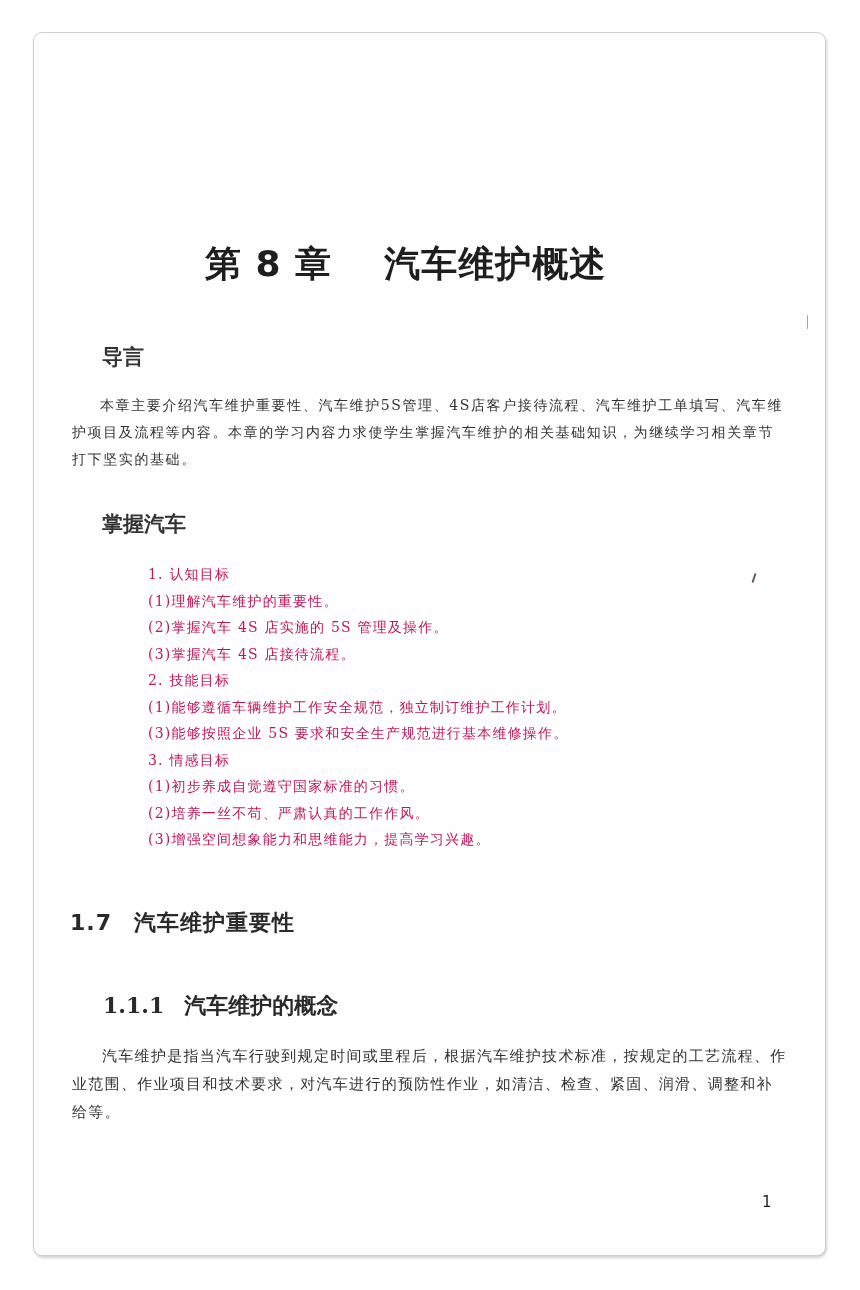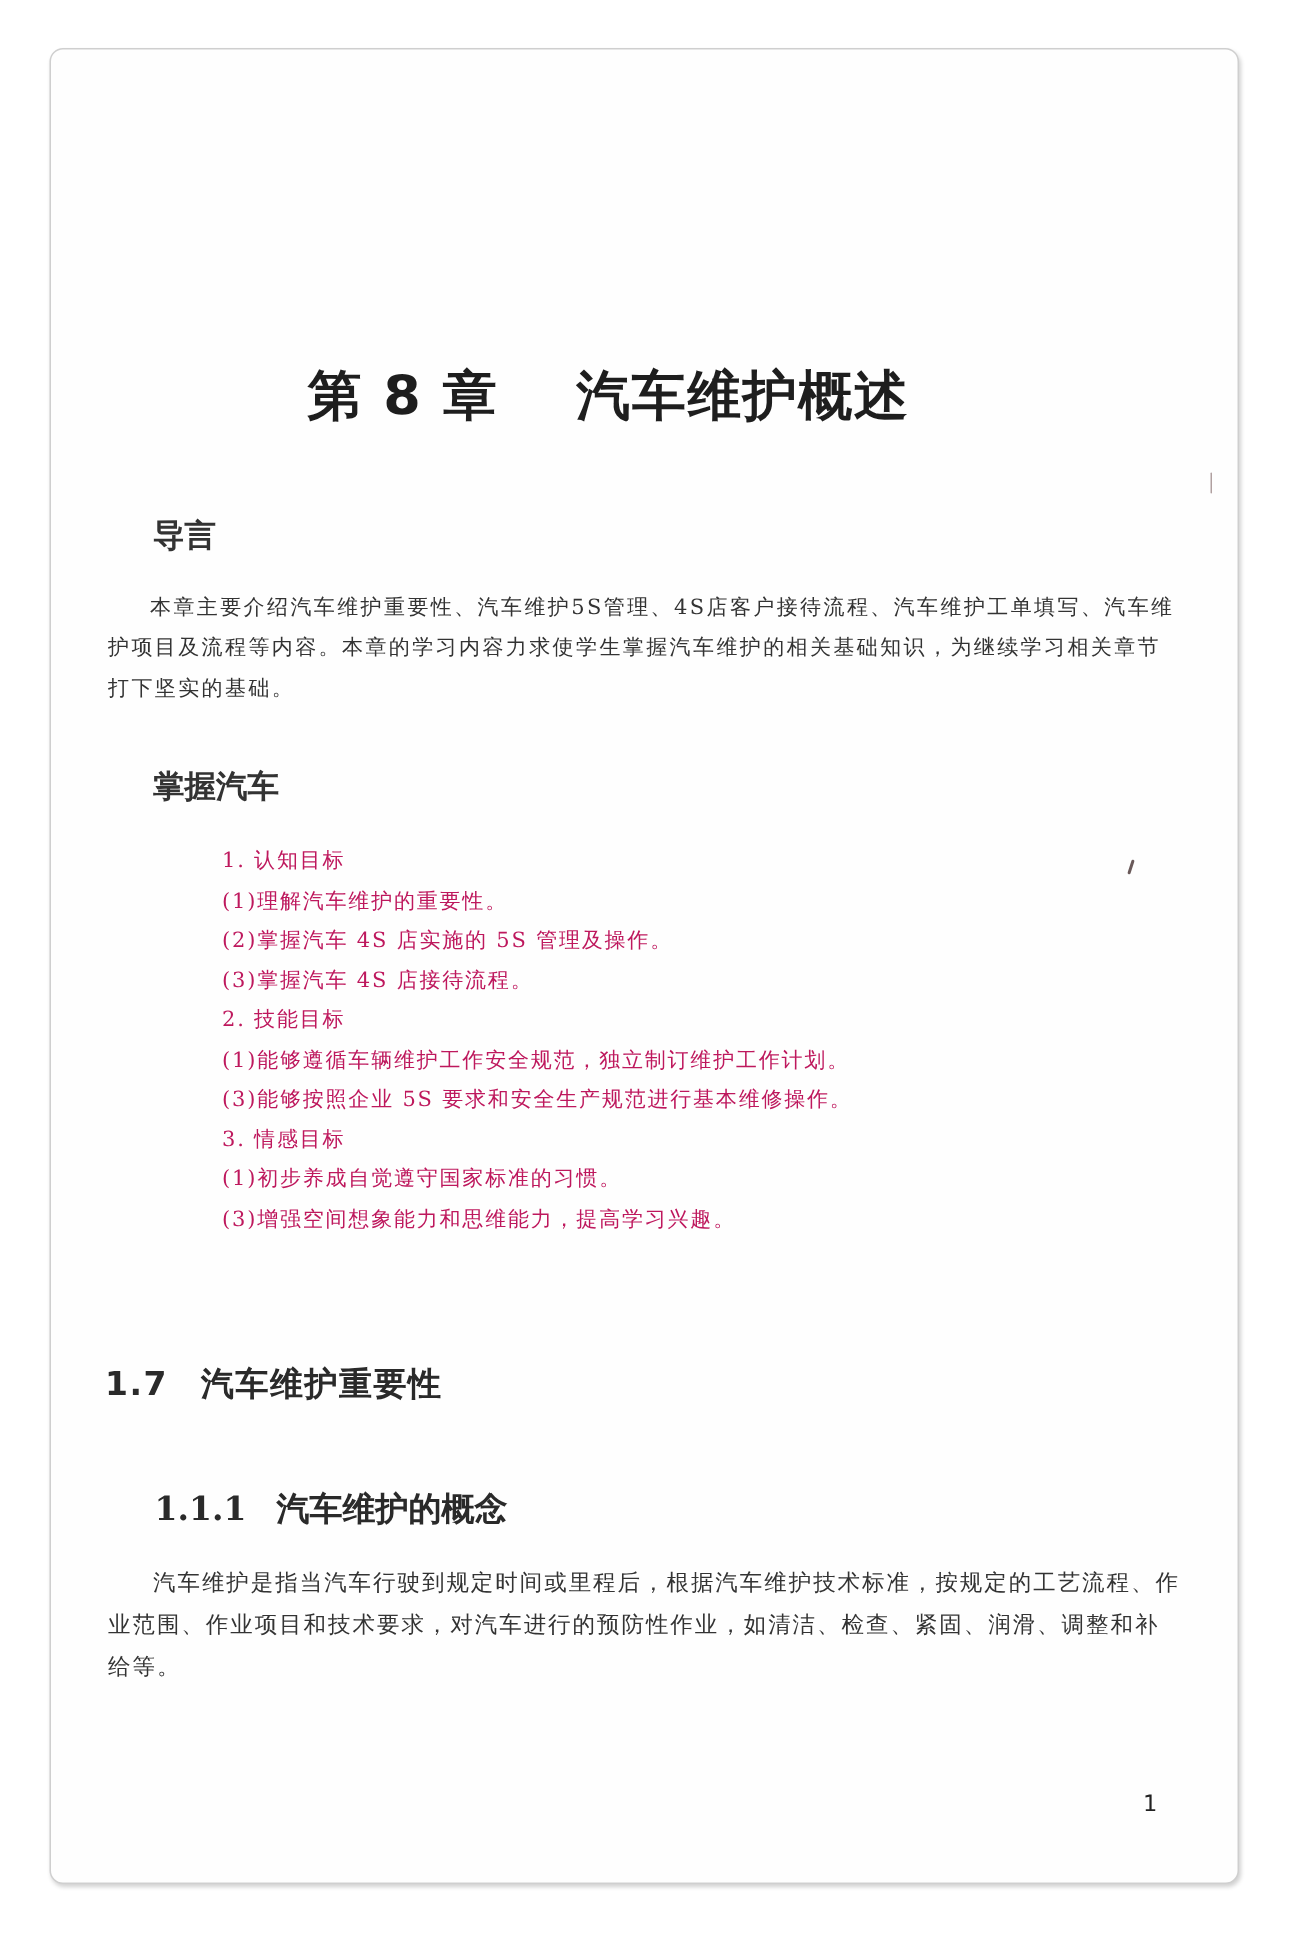--- a/index.html
+++ b/index.html
@@ -140,20 +140,21 @@
 <ul class="abs goal-list">
   <li>1. 认知目标</li>
   <li>(1)理解汽车维护的重要性。</li>
   <li>(2)掌握汽车 4S 店实施的 5S 管理及操作。</li>
   <li>(3)掌握汽车 4S 店接待流程。</li>
   <li>2. 技能目标</li>
   <li>(1)能够遵循车辆维护工作安全规范，独立制订维护工作计划。</li>
   <li>(3)能够按照企业 5S 要求和安全生产规范进行基本维修操作。</li>
   <li>3. 情感目标</li>
   <li>(1)初步养成自觉遵守国家标准的习惯。</li>
+  <li>(2)培养一丝不苟、严肃认真的工作作风。</li>
   <li>(3)增强空间想象能力和思维能力，提高学习兴趣。</li>
 </ul>
 
 <h2 class="abs h1"><span class="num">1.7</span><span>汽车维护重要性</span></h2>
 
 <h3 class="abs h2"><span class="num">1.1.1</span><span>汽车维护的概念</span></h3>
 
 <p class="abs concept-paragraph">汽车维护是指当汽车行驶到规定时间或里程后，根据汽车维护技术标准，按规定的工艺流程、作业范围、作业项目和技术要求，对汽车进行的预防性作业，如清洁、检查、紧固、润滑、调整和补给等。</p>
 
 <div class="abs page-number">1</div>

